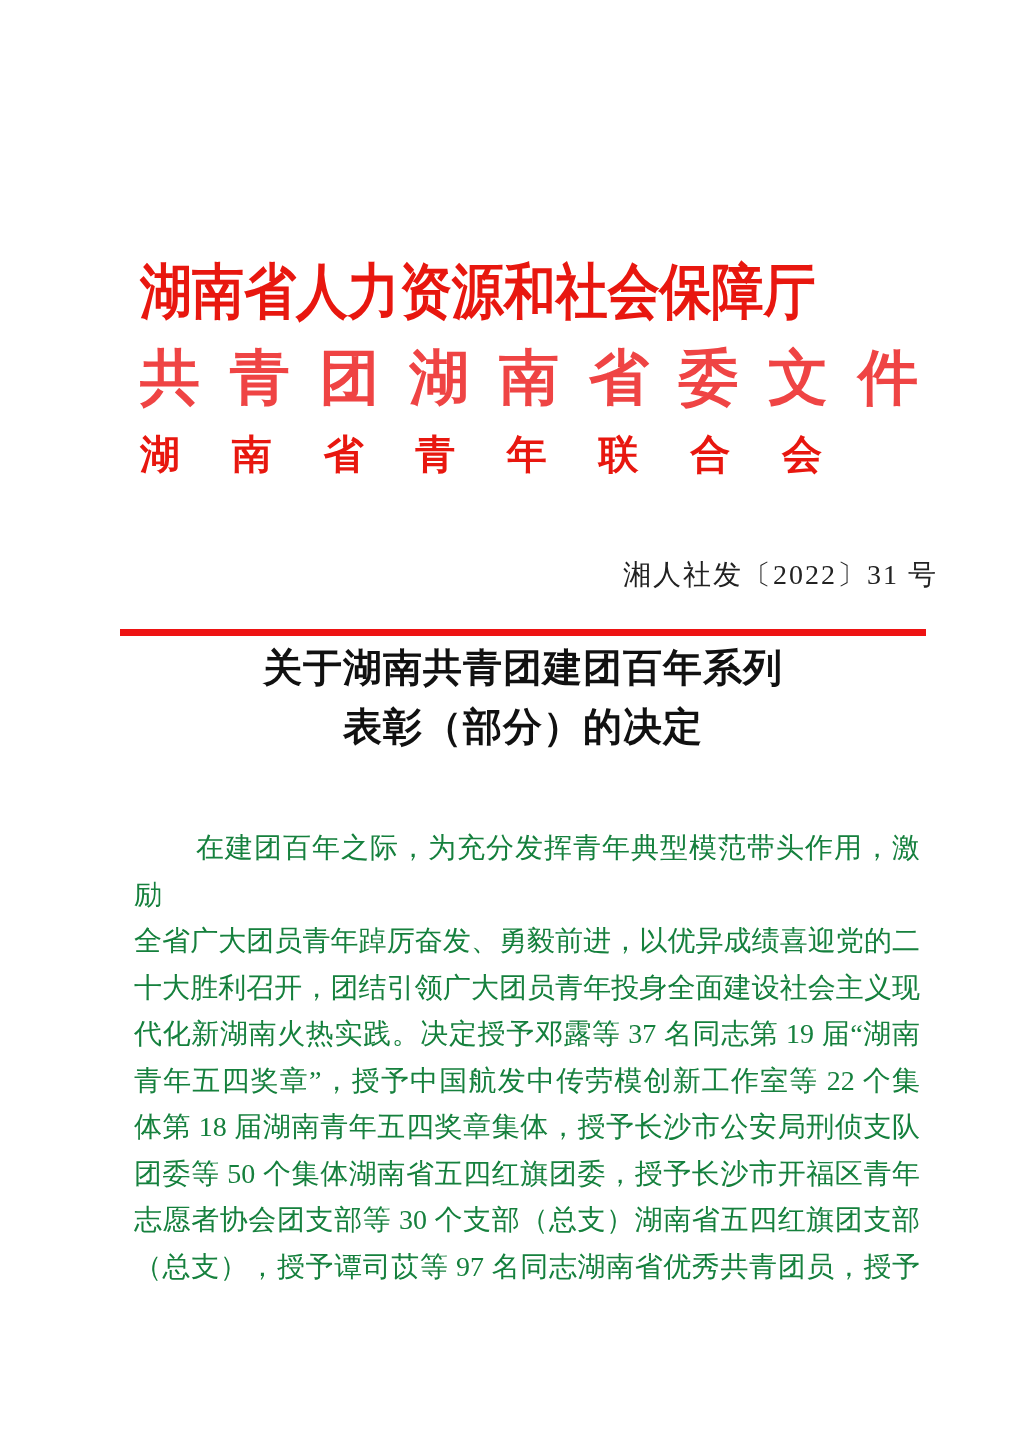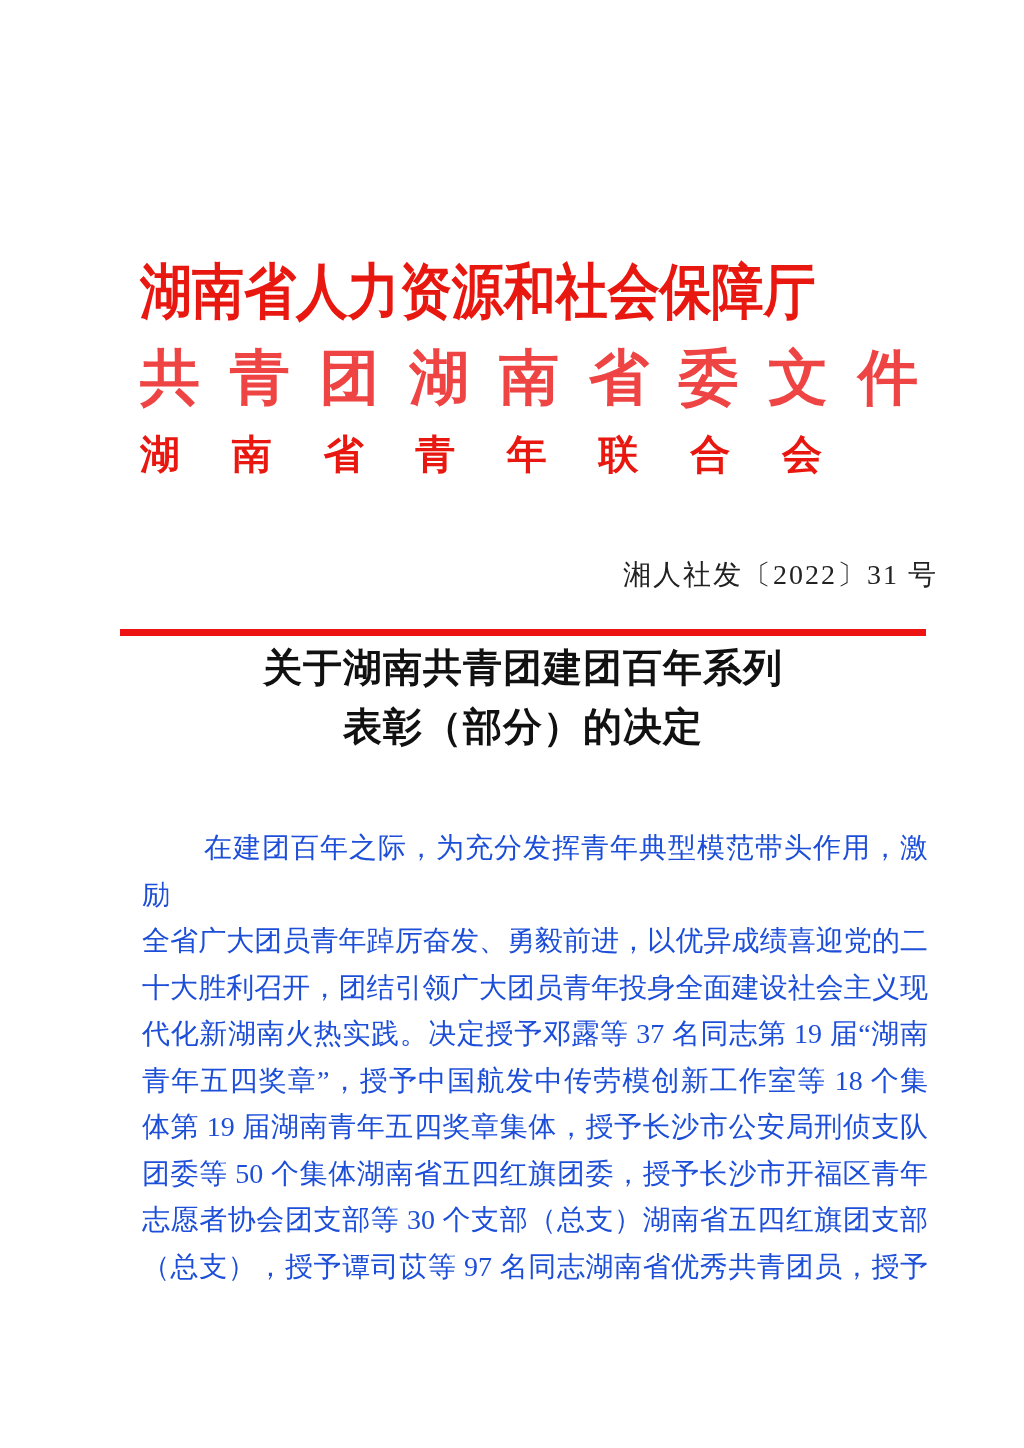--- a/index.html
+++ b/index.html
@@ -123,25 +123,25 @@
 
   <div class="doc-number" style="color: rgb(34, 34, 34);">湘人社发〔2022〕31 号</div>
 
   <div class="red-rule" style="background-color: rgb(238, 19, 19);"></div>
 
   <div class="doc-title">
     <div class="title-line">关于湖南共青团建团百年系列</div>
     <div class="title-line">表彰（部分）的决定</div>
   </div>
 
-  <div class="doc-body" style="color: #1d4ed8; margin-left: 8px;">
+  <div class="doc-body" style="color: #15803d;">
     <div class="body-line indent">在建团百年之际，为充分发挥青年典型模范带头作用，激励</div>
     <div class="body-line">全省广大团员青年踔厉奋发、勇毅前进，以优异成绩喜迎党的二</div>
     <div class="body-line">十大胜利召开，团结引领广大团员青年投身全面建设社会主义现</div>
     <div class="body-line">代化新湖南火热实践。决定授予邓露等 37 名同志第 19 届“湖南</div>
-    <div class="body-line">青年五四奖章”，授予中国航发中传劳模创新工作室等 18 个集</div>
-    <div class="body-line">体第 19 届湖南青年五四奖章集体，授予长沙市公安局刑侦支队</div>
+    <div class="body-line">青年五四奖章”，授予中国航发中传劳模创新工作室等 22 个集</div>
+    <div class="body-line">体第 18 届湖南青年五四奖章集体，授予长沙市公安局刑侦支队</div>
     <div class="body-line">团委等 50 个集体湖南省五四红旗团委，授予长沙市开福区青年</div>
     <div class="body-line">志愿者协会团支部等 30 个支部（总支）湖南省五四红旗团支部</div>
     <div class="body-line">（总支），授予谭司苡等 97 名同志湖南省优秀共青团员，授予</div>
   </div>
 
 </div>
 
 </body></html>

